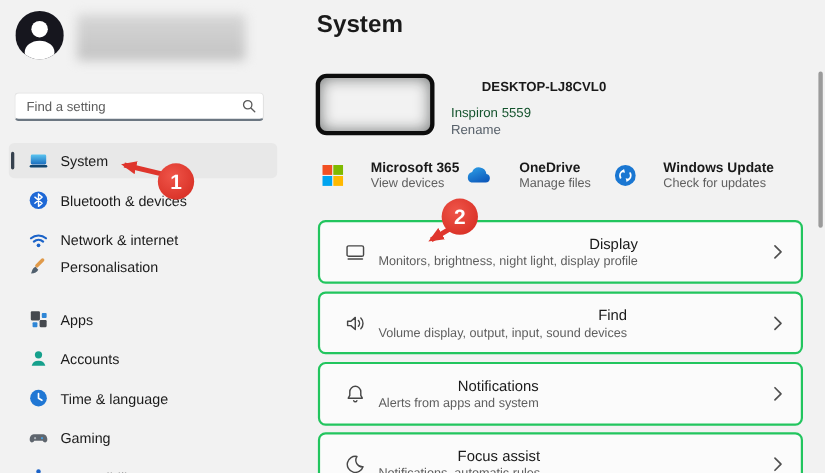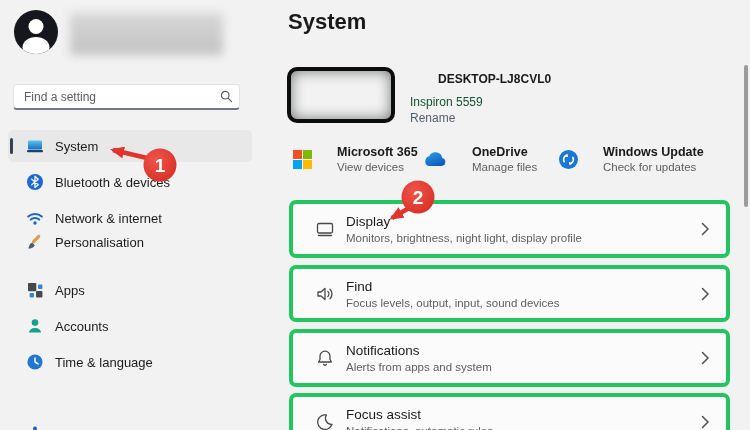--- a/index.html
+++ b/index.html
@@ -37,22 +37,22 @@
              #313a3a;
            box-shadow:inset 0 0 14px rgba(10,14,14,.55); }
   .dev-name { left:410px; top:72px; font-size:12px; font-weight:700; color:#1a1a1a;margin-left:28px; }
   .dev-model { left:410px; top:95px; font-size:12px; color:#14532d; }
   .dev-rename { left:410px; top:111px; font-size:12px; color:#57606a; cursor:pointer; }
 
   .qlink { position:absolute; top:142px; height:34px; display:flex; align-items:center; gap:25px; cursor:pointer; }
   .ql-title { font-size:12.5px; font-weight:600; color:#191919; white-space:nowrap; }
   .ql-sub { font-size:11.5px; color:#5e5e5e; margin-top:2px; white-space:nowrap; }
 
-  .card { position:absolute; left:289px; width:441px; background:#fbfbfb; border:4px solid #22c55e;
-          border-radius:7px; display:flex; align-items:center; padding-left:22px; gap:11px; cursor:pointer; }
+  .card { position:absolute; left:289px; width:441px; background:#fbfbfb; border:2px solid #22c55e;
+          border-radius:7px; display:flex; align-items:center; padding-left:22px; gap:11px; cursor:pointer;text-align:right; }
   .card-title { font-size:13.5px; color:#1a1a1a; }
   .card-sub { font-size:11.5px; color:#5e5e5e; margin-top:3px; white-space:nowrap; }
   .chevron { position:absolute; right:16px; top:50%; transform:translateY(-50%); display:flex; }
 
   .scroll-thumb { left:744px; top:65px; width:4px; height:142px; background:#9b9b9b; border-radius:2px; cursor:pointer; }
 
   .overlay { position:absolute; left:0; top:0; pointer-events:none; }
   .hidden-defs { position:absolute; width:0; height:0; }
 </style>
 </head>
@@ -173,20 +173,30 @@
   <div class="nav-item" style="top:310px">
     <span class="nav-icon">
       <svg width="18" height="18" viewBox="0 0 18 18">
         <circle cx="9" cy="5.6" r="3.3" fill="#16a08c"></circle>
         <path d="M2.8 15.6 a6.3 5.7 0 0 1 12.4 0 z" fill="#16a08c"></path>
       </svg>
     </span>
     <span class="nav-label">Accounts</span>
   </div>
 
+  <div class="nav-item" style="top:382px">
+    <span class="nav-icon">
+      <svg width="18" height="18" viewBox="0 0 18 18">
+        <path d="M4.6 5.8 h8.8 c2.3 0 3.4 2.1 3.6 4.1 .2 1.8-.5 3.3-1.9 3.3-1.1 0-1.7-.8-2.3-1.6 h-7.6 c-.6.8-1.2 1.6-2.3 1.6-1.4 0-2.1-1.5-1.9-3.3 .2-2 1.3-4.1 3.6-4.1z" fill="#5f666e"></path>
+        <circle cx="5.9" cy="9.3" r="1" fill="#aeb4ba"></circle>
+        <circle cx="12.2" cy="9.3" r="1" fill="#49a0e2"></circle>
+      </svg>
+    </span>
+    <span class="nav-label">Gaming</span>
+  </div>
 
   <div class="nav-item" style="top:418px">
     <span class="nav-icon">
       <svg width="18" height="18" viewBox="0 0 18 18">
         <circle cx="9" cy="3.6" r="2" fill="#1b63c8"></circle>
         <path d="M3 7 c4 1.4 8 1.4 12 0 M9 8 v3.6 M9 11.6 l-2.9 4.8 M9 11.6 l2.9 4.8" stroke="#1b63c8" stroke-width="1.6" fill="none" stroke-linecap="round" stroke-linejoin="round"></path>
       </svg>
     </span>
     <span class="nav-label">Accessibility</span>
   </div>
@@ -262,21 +272,21 @@
   <div class="card" style="top:265px;height:57px">
     <span style="display:flex">
       <svg width="20" height="20" viewBox="0 0 20 20" fill="none" stroke="#474747" stroke-width="1.3" stroke-linecap="round" stroke-linejoin="round">
         <path d="M3 8 v4 h3 l4 3.5 V4.5 L6 8 Z"></path>
         <path d="M12.8 7.4 a3.7 3.7 0 0 1 0 5.2"></path>
         <path d="M15 5.2 a6.8 6.8 0 0 1 0 9.6"></path>
       </svg>
     </span>
     <span>
       <div class="card-title">Find</div>
-      <div class="card-sub">Focus levels, output, input, sound devices</div>
+      <div class="card-sub">Volume display, output, input, sound devices</div>
     </span>
     <span class="chevron">
       <svg width="9" height="14" viewBox="0 0 9 14">
           <path d="M1.5 1.5 l5.5 5.5 -5.5 5.5" fill="none" stroke="#4f4f4f" stroke-width="1.5" stroke-linecap="round" stroke-linejoin="round"></path>
         </svg>
     </span>
   </div>
 
   <div class="card" style="top:329px;height:58px">
     <span style="display:flex">

